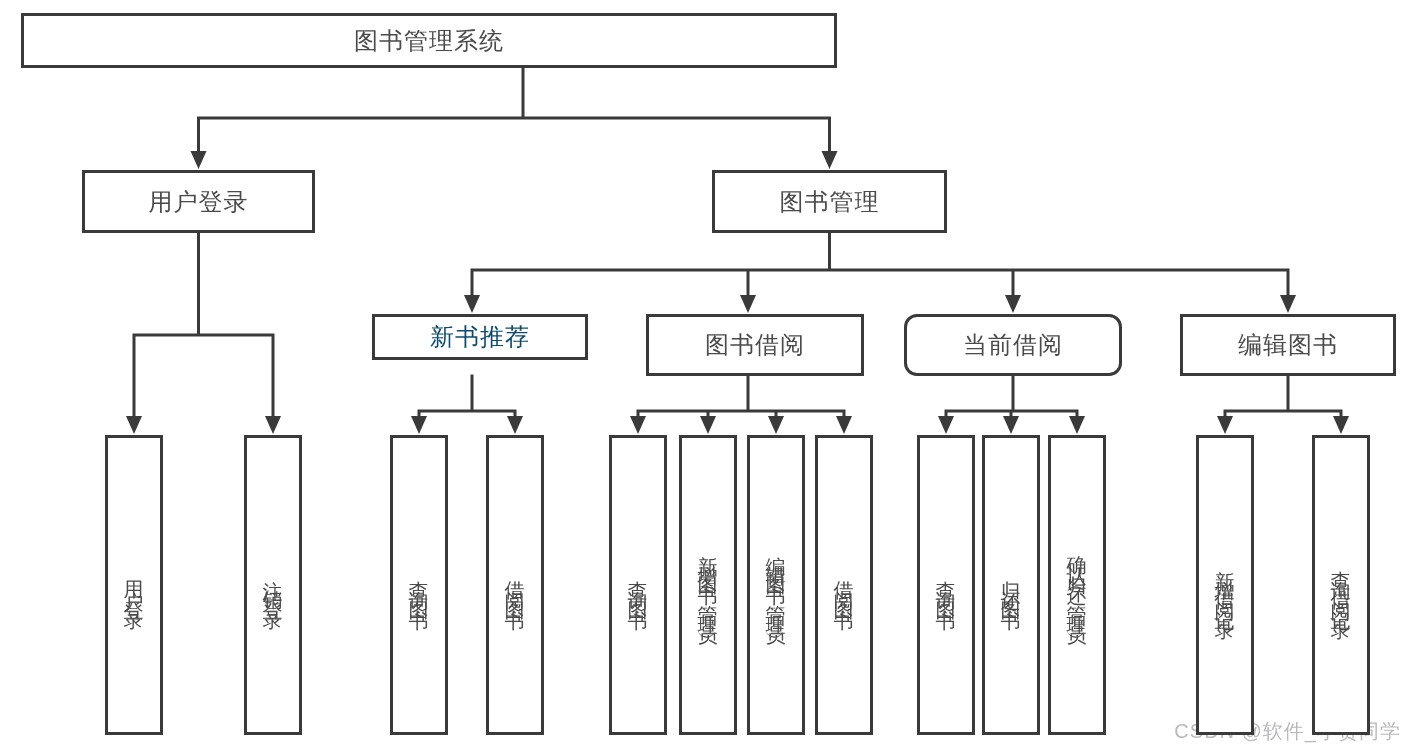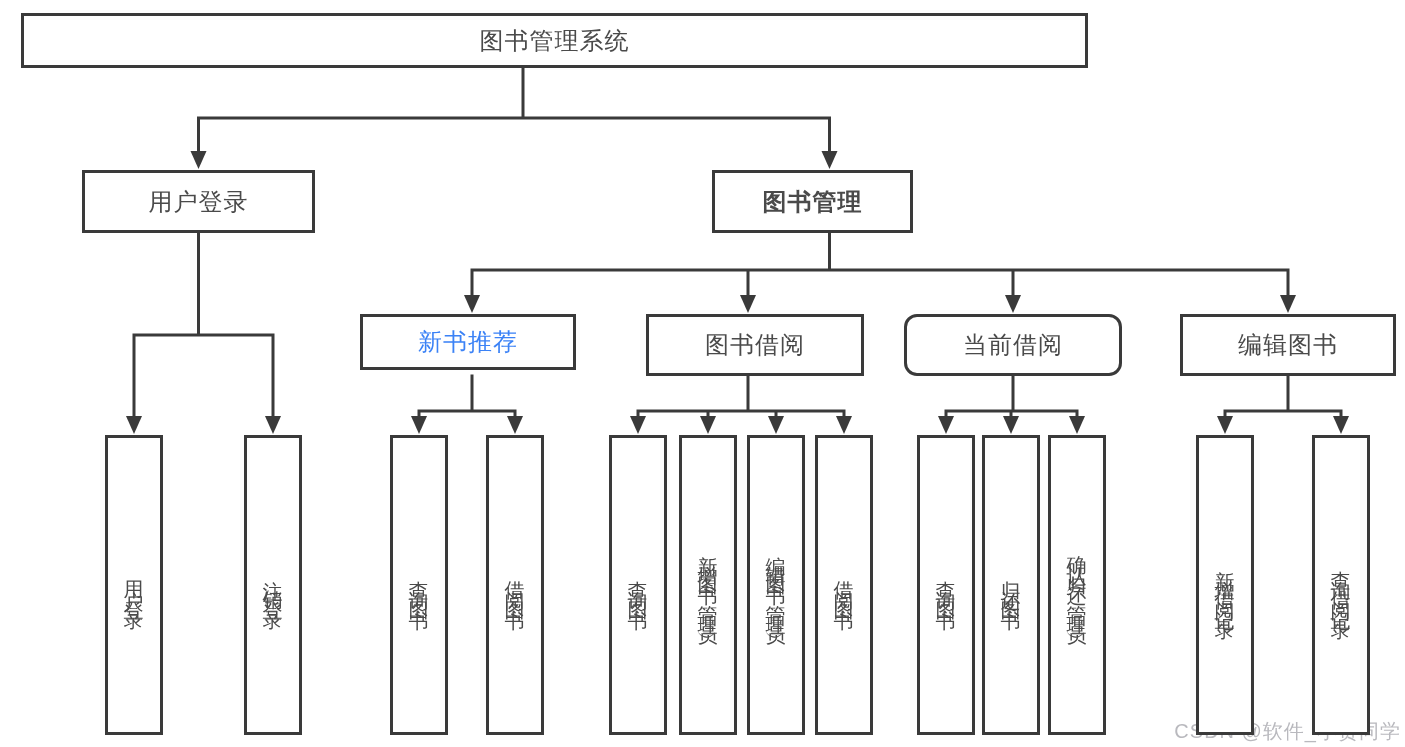--- a/index.html
+++ b/index.html
@@ -80,24 +80,24 @@
       <path d="M 748 376 L 748 411 M 638 411 L 844 411 M 638 411 L 638 422 M 708 411 L 708 422 M 776 411 L 776 422 M 844 411 L 844 422" stroke="#3a3a3a" stroke-width="3" stroke-linecap="square" fill="none"></path>
       <polygon points="938,416 954,416 946,434" fill="#3a3a3a"></polygon>
       <polygon points="1003,416 1019,416 1011,434" fill="#3a3a3a"></polygon>
       <polygon points="1069,416 1085,416 1077,434" fill="#3a3a3a"></polygon>
       <path d="M 1013 376 L 1013 411 M 946 411 L 1077 411 M 946 411 L 946 422 M 1011 411 L 1011 422 M 1077 411 L 1077 422" stroke="#3a3a3a" stroke-width="3" stroke-linecap="square" fill="none"></path>
       <polygon points="1217,416 1233,416 1225,434" fill="#3a3a3a"></polygon>
       <polygon points="1333,416 1349,416 1341,434" fill="#3a3a3a"></polygon>
       <path d="M 1288 376 L 1288 411 M 1225 411 L 1341 411 M 1225 411 L 1225 422 M 1341 411 L 1341 422" stroke="#3a3a3a" stroke-width="3" stroke-linecap="square" fill="none"></path>
     </svg>
   <div id="watermark" style="color: rgb(185, 185, 190);">CSDN @软件_小贺同学</div>
-<div class="node horizontal" style="left: 21px; top: 13px; width: 1067px; height: 55px; border-color: rgb(58, 58, 58); color: rgb(74, 74, 74);">图书管理系统</div>
+<div class="node horizontal" style="left: 21px; top: 13px; width: 816px; height: 55px; border-color: rgb(58, 58, 58); color: rgb(74, 74, 74);">图书管理系统</div>
     <div class="node horizontal" style="left: 82px; top: 170px; width: 233px; height: 63px; border-color: rgb(58, 58, 58); color: rgb(74, 74, 74);">用户登录</div>
-    <div class="node horizontal" style="left: 712px; top: 170px; width: 201px; height: 63px; border-color: rgb(58, 58, 58); color: rgb(74, 74, 74); font-weight: bold;">图书管理</div>
-    <div class="node horizontal" style="left: 360px; top: 314px; width: 216px; height: 56px; border-color: rgb(58, 58, 58); color: #3b82f6;">新书推荐</div>
+    <div class="node horizontal" style="left: 712px; top: 170px; width: 235px; height: 63px; border-color: rgb(58, 58, 58); color: rgb(74, 74, 74);">图书管理</div>
+    <div class="node horizontal" style="left: 372px; top: 314px; width: 216px; height: 46px; border-color: rgb(58, 58, 58); color: #0c4a6e;">新书推荐</div>
     <div class="node horizontal" style="left: 639px; top: 314px; width: 218px; height: 62px; border-color: rgb(58, 58, 58); color: rgb(74, 74, 74); margin-left: 7px;">图书借阅</div>
     <div class="node horizontal" style="left: 904px; top: 314px; width: 218px; height: 62px; border-color: rgb(58, 58, 58); color: rgb(74, 74, 74); border-radius: 13px;">当前借阅</div>
     <div class="node horizontal" style="left: 1180px; top: 314px; width: 216px; height: 62px; border-color: rgb(58, 58, 58); color: rgb(74, 74, 74);">编辑图书</div>
     <div class="node vertical" style="left: 105px; top: 435px; width: 58px; height: 300px; border-color: rgb(58, 58, 58); color: rgb(74, 74, 74);">用户登录</div>
     <div class="node vertical" style="left: 244px; top: 435px; width: 58px; height: 300px; border-color: rgb(58, 58, 58); color: rgb(74, 74, 74);">注销登录</div>
     <div class="node vertical" style="left: 390px; top: 435px; width: 58px; height: 300px; border-color: rgb(58, 58, 58); color: rgb(74, 74, 74);">查询图书</div>
     <div class="node vertical" style="left: 486px; top: 435px; width: 58px; height: 300px; border-color: rgb(58, 58, 58); color: rgb(74, 74, 74);">借阅图书</div>
     <div class="node vertical" style="left: 609px; top: 435px; width: 58px; height: 300px; border-color: rgb(58, 58, 58); color: rgb(74, 74, 74);">查询图书</div>
     <div class="node vertical" style="left: 679px; top: 435px; width: 58px; height: 300px; border-color: rgb(58, 58, 58); color: rgb(74, 74, 74);">新增图书（管理员）</div>
     <div class="node vertical" style="left: 747px; top: 435px; width: 58px; height: 300px; border-color: rgb(58, 58, 58); color: rgb(74, 74, 74);">编辑图书（管理员）</div>

